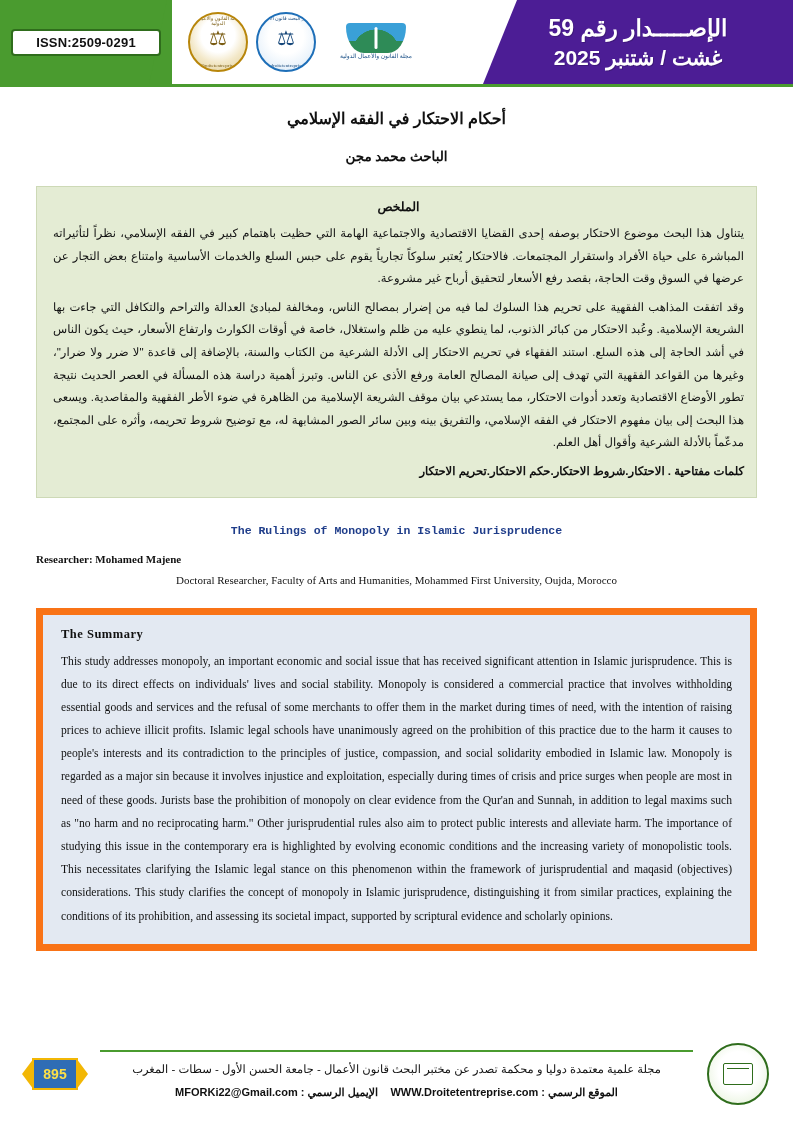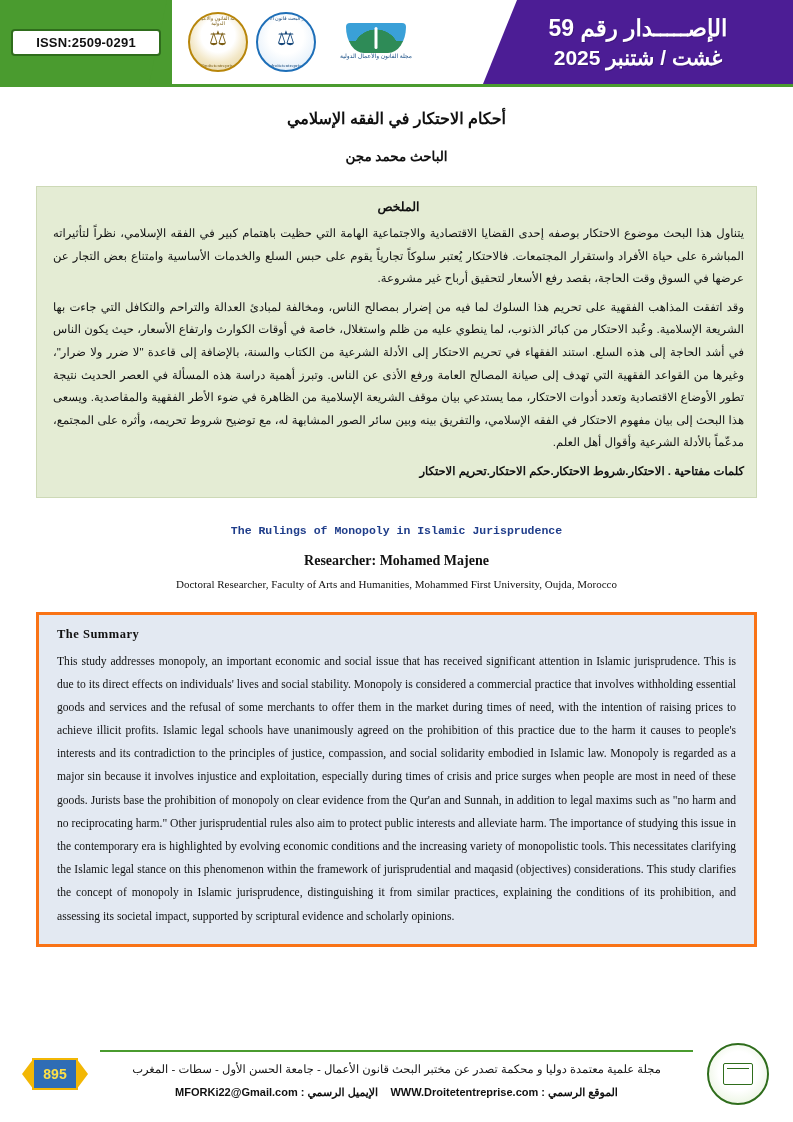--- a/index.html
+++ b/index.html
@@ -198,41 +198,41 @@
     direction: ltr;
     text-align: center;
     font-family: Liberation Mono, monospace;
     font-weight: bold;
     font-size: 11.5px;
     color: #1f3d8a;
     margin-top: 26px;
   }
   .author-en {
     direction: ltr;
-    text-align: center;
+    text-align: left;
     font-family: "Liberation Serif", serif;
     font-weight: bold;
-    font-size: 14px;
+    font-size: 11px;
     color: #111;
     margin-top: 16px;
   }
   .affil-en {
     direction: ltr;
     text-align: center;
     font-family: "Liberation Serif", serif;
     font-size: 11px;
     color: #111;
     margin-top: 9px;
   }
 
   .abstract-en {
     direction: ltr;
     margin-top: 22px;
     background: #e3e9f2;
-    border: 3px solid #f97316;
+    border: 7px solid #f97316;
     padding: 12px 18px 16px 18px;
   }
   .abstract-en h3 {
     margin: 0 0 8px 0;
     font-family: "Liberation Serif", serif;
     font-weight: bold;
     font-size: 12.5px;
     color: #111;
     letter-spacing: .5px;
   }

